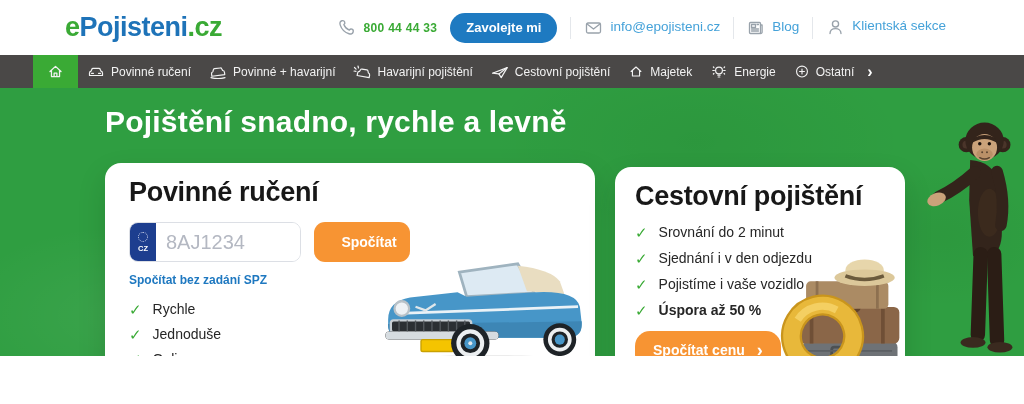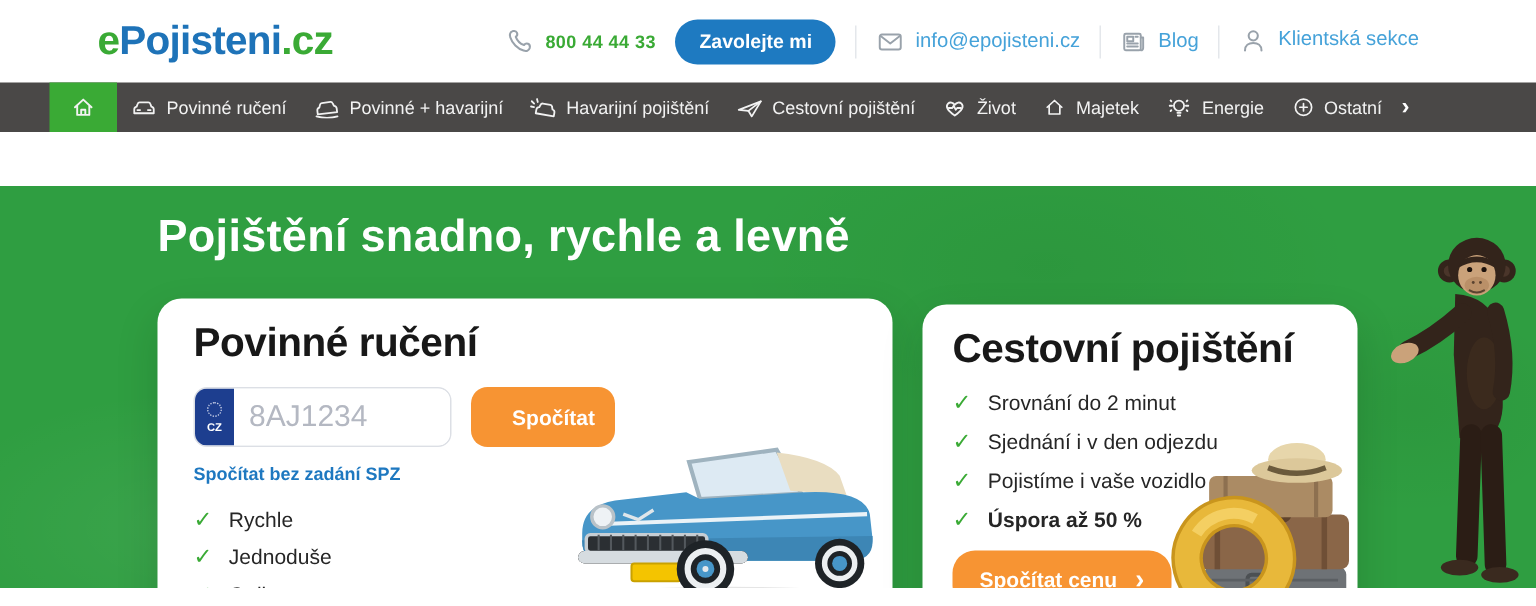--- a/index.html
+++ b/index.html
@@ -29,21 +29,21 @@
   .nicon { stroke:#f2f2f2; fill:none; stroke-width:1.2; stroke-linecap:round; stroke-linejoin:round; }
   .nav-chevron { display:flex; align-items:center; color:#fff; font-size:16px; font-weight:700; padding:0 4px; cursor:pointer; }
 
   
   .hero { position:relative; height:268px; background-color:#2f9e41;
     background-image:
       radial-gradient(ellipse 260px 140px at 12% 85%, rgba(255,255,255,.06), transparent 65%),
       radial-gradient(ellipse 320px 160px at 68% 20%, rgba(0,40,0,.06), transparent 65%),
       radial-gradient(ellipse 200px 110px at 45% 100%, rgba(255,255,255,.05), transparent 60%),
       radial-gradient(ellipse 180px 120px at 92% 55%, rgba(0,40,0,.05), transparent 60%);
-    overflow:hidden;margin-top:36px; }
+    overflow:hidden; }
   .hero-title { position:absolute; left:105px; top:17px; color:#fff; font-size:30px; font-weight:700; letter-spacing:0.2px; }
 
   .card { position:absolute; background:#fff; border-radius:16px; box-shadow:0 12px 28px rgba(0,30,0,.15); }
   .card-mtpl { left:105px; top:75px; width:490px; height:220px; padding:14px 24px; }
   .card-travel { left:615px; top:79px; width:290px; height:226px; padding:14px 20px; }
   .card h2 { font-size:27px; font-weight:700; color:#181818; letter-spacing:-0.3px; }
 
   .plate-row { display:flex; align-items:center; gap:13px; margin-top:14px; position:relative; z-index:2; }
   .plate-input { display:flex; width:172px; height:40px; border:1px solid #dcdfe5; border-radius:9px; background:#fff; overflow:hidden; }
   .plate-cc { width:26px; background:#1d3e8f; display:flex; flex-direction:column; align-items:center; justify-content:center; gap:2px; }
@@ -146,27 +146,20 @@
       <span>Havarijní pojištění</span>
     </a>
     <a class="nav-item">
       <svg class="nicon" width="18" height="14" viewBox="0 0 18 14">
         <path d="M1.5 8.2 L16.2 2.6 L10.2 12.6 L7.9 8.9 Z"></path>
           <path d="M16.2 2.6 L7.9 8.9"></path>
       </svg>
       <span>Cestovní pojištění</span>
     </a>
     <a class="nav-item">
-      <svg class="nicon" width="17" height="15" viewBox="0 0 17 15">
-        <path d="M8.5 13 C3.6 9.7 2.2 7 4 5.1 c1.3-1.3 3.2-0.9 4.5 0.8 c1.3-1.7 3.2-2.1 4.5-0.8 c1.8 1.9 0.4 4.6-4.5 7.9 z"></path>
-          <path d="M4.5 8 h2.4 l0.9-1.5 1.4 2.7 0.9-1.2 h2.4"></path>
-      </svg>
-      <span>Život</span>
-    </a>
-    <a class="nav-item">
       <svg class="nicon" width="16" height="15" viewBox="0 0 16 16">
         <path d="M2.8 8 L8 3.2 L13.2 8 M4.2 7 V12.8 H11.8 V7"></path>
       </svg>
       <span>Majetek</span>
     </a>
     <a class="nav-item">
       <svg class="nicon" width="18" height="15" viewBox="0 0 18 15">
         <circle cx="9" cy="6.5" r="3.4"></circle>
           <path d="M7.9 11.2 h2.2 M8.2 13 h1.6 M2.8 6.5 h1.6 M13.6 6.5 h1.6 M3.4 3 l0.5 0.5 M14.6 3 l-0.5 0.5 M3.4 10 l0.5-0.5 M14.6 10 l-0.5-0.5"></path>
       </svg>

